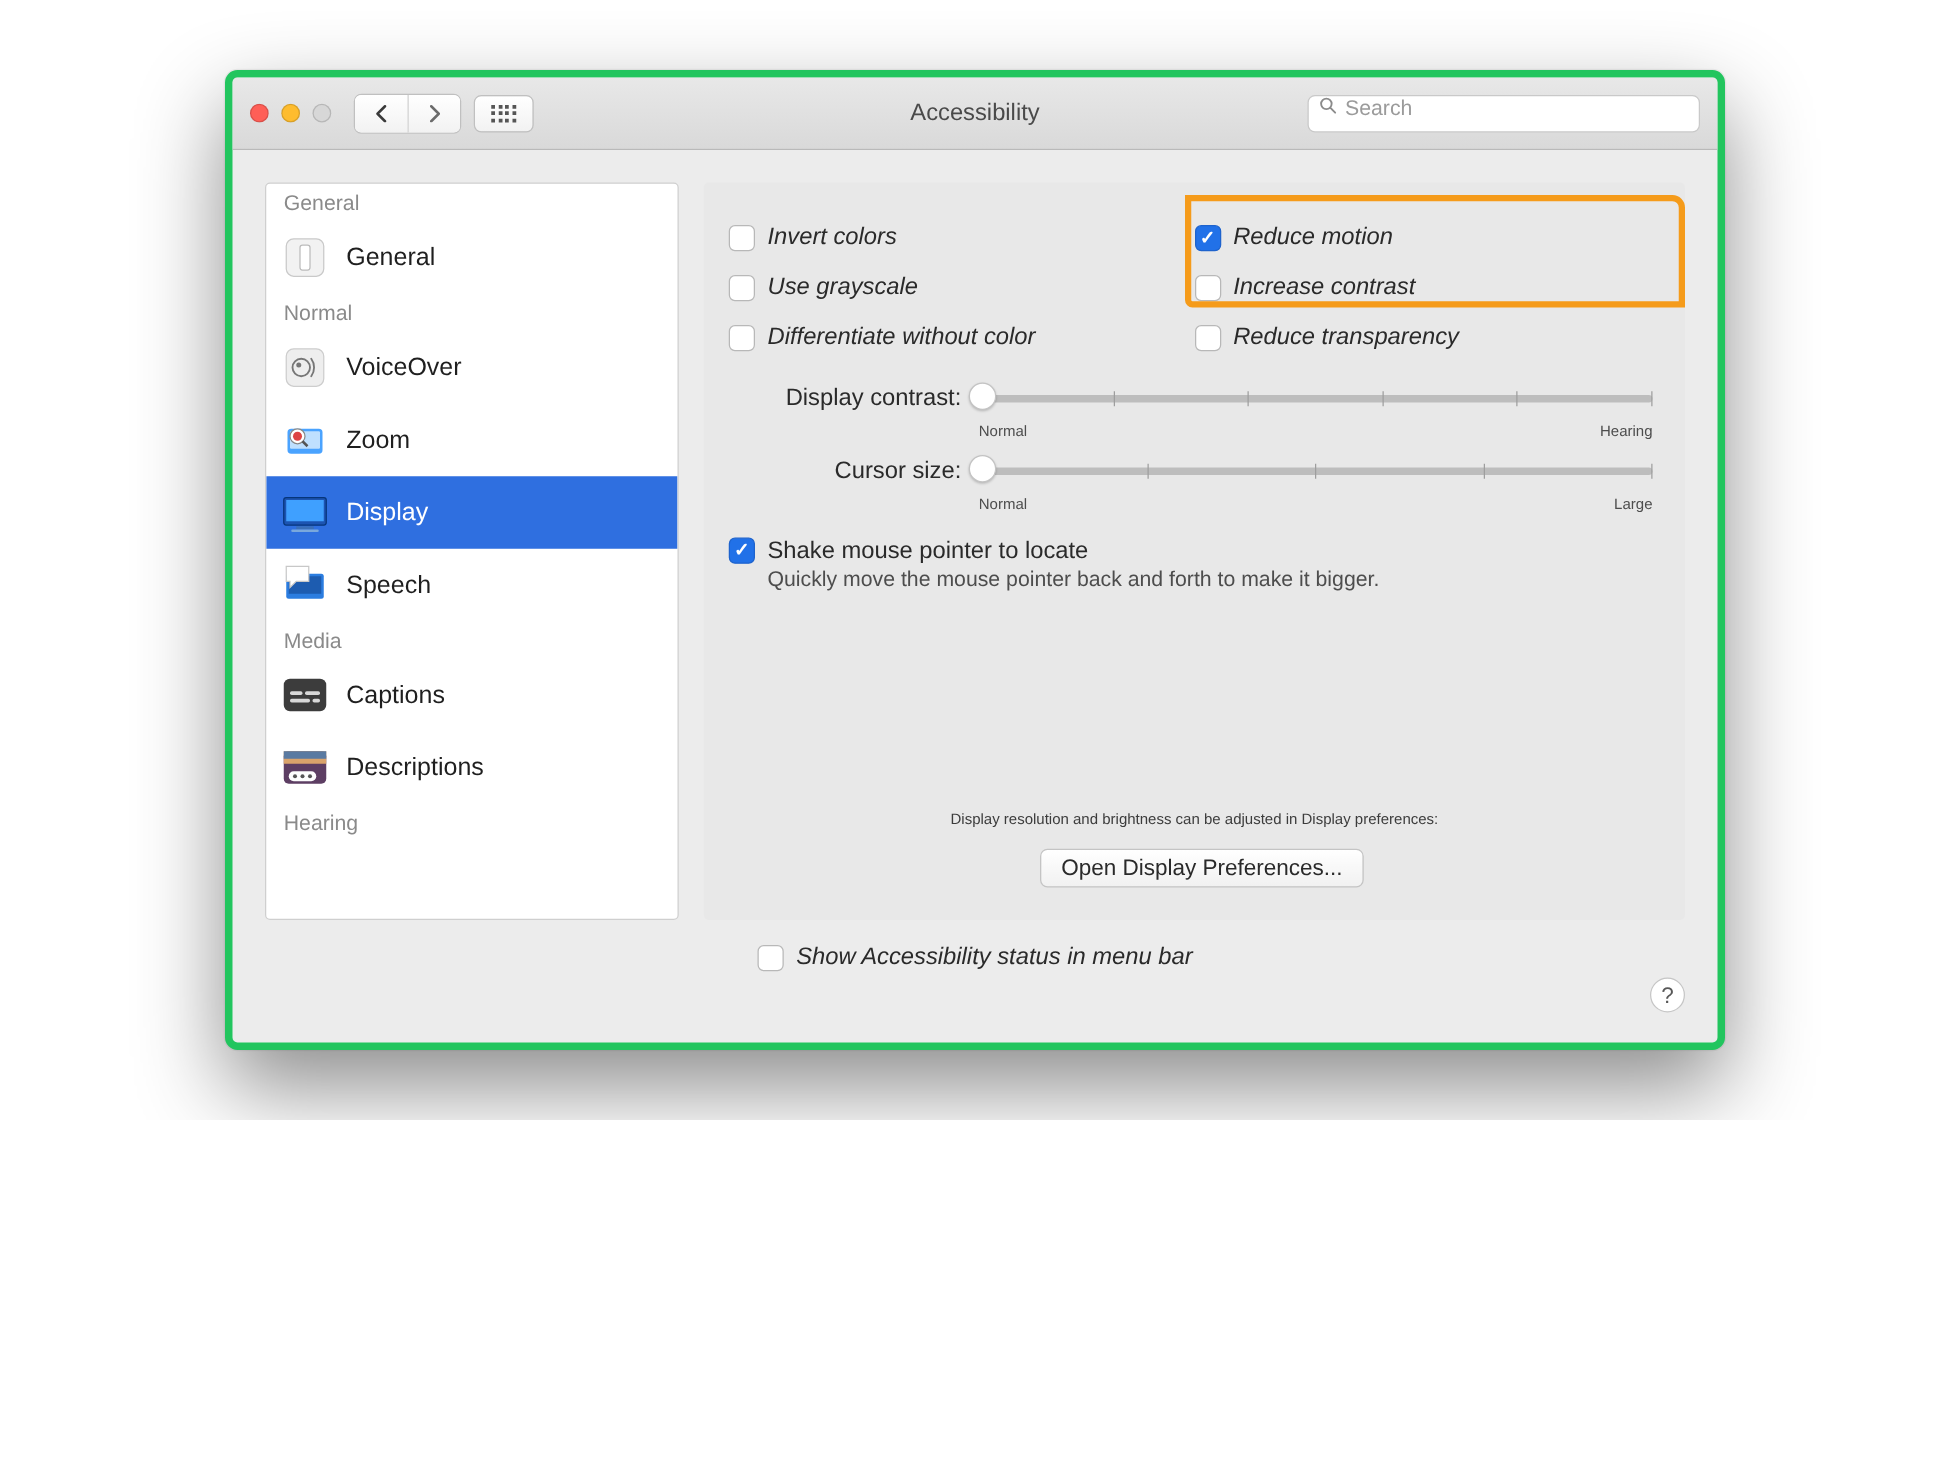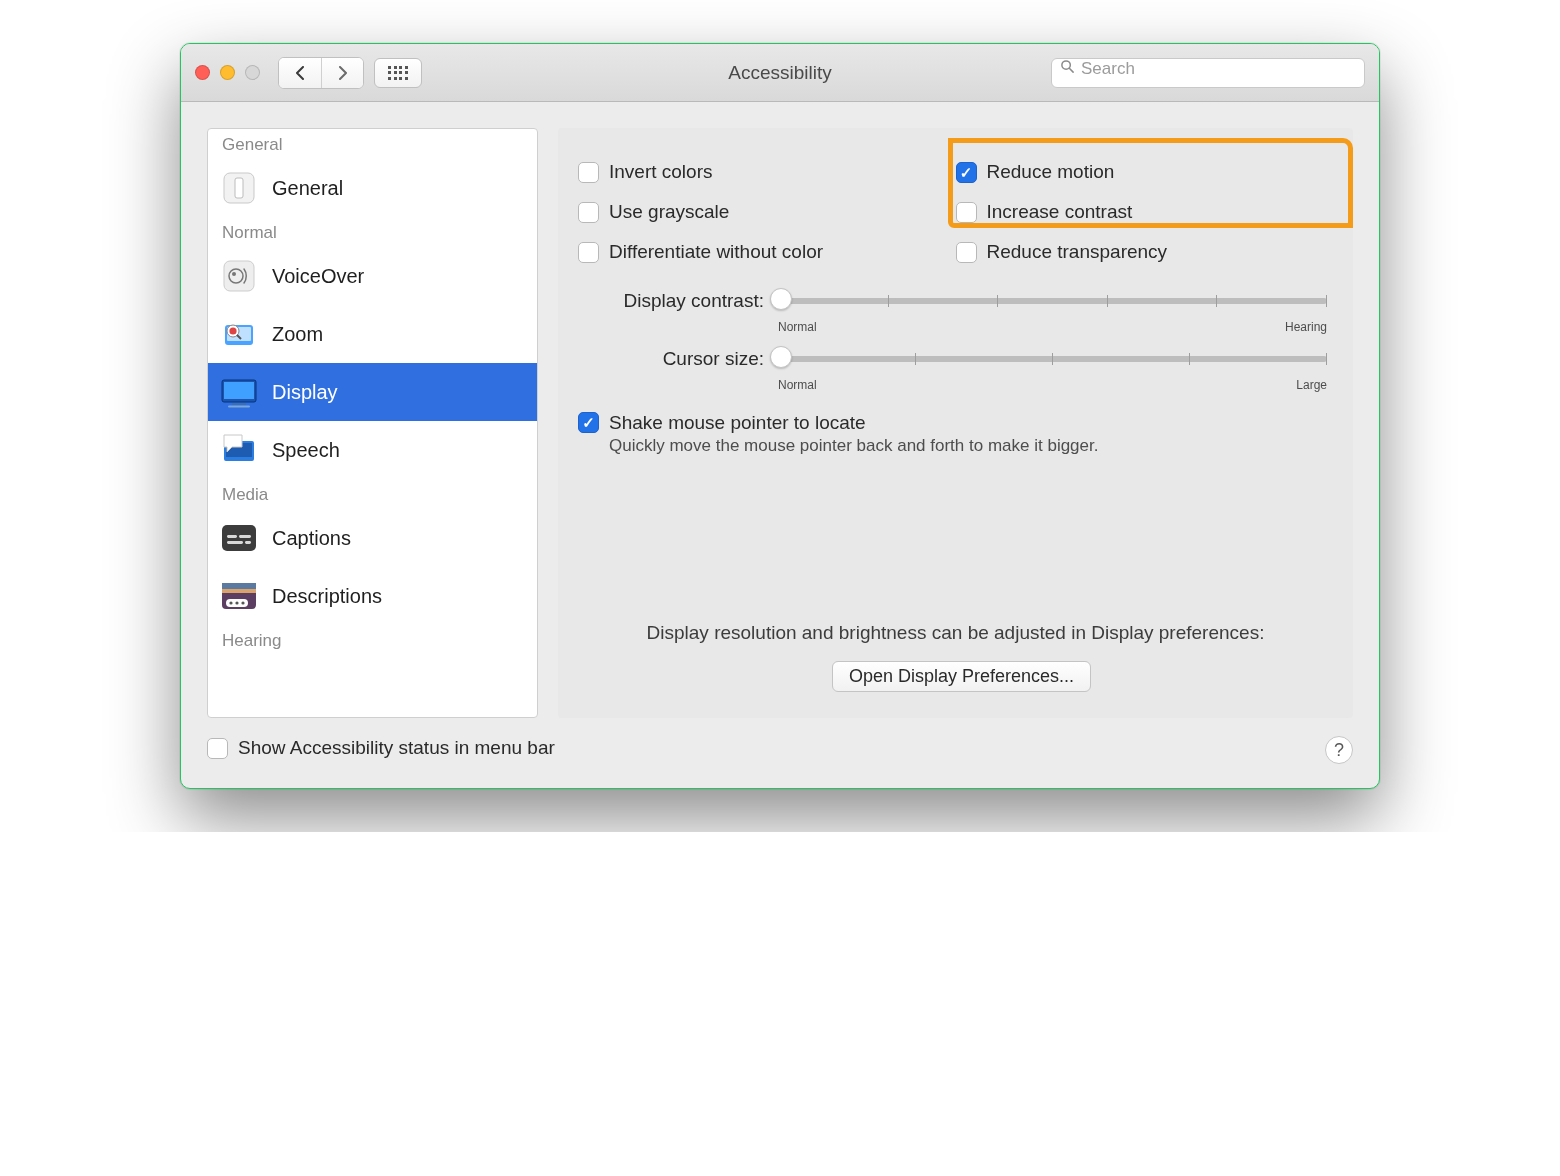--- a/index.html
+++ b/index.html
@@ -5,23 +5,23 @@
   * { box-sizing: border-box; margin: 0; padding: 0; }
   body {
     font-family: -apple-system, "Helvetica Neue", Arial, sans-serif;
     background: transparent;
     padding: 40px;
     font-size: 19px;
     color: #2a2a2a;
   }
   .window {
     width: 1200px;
-    margin: 3px auto;
+    margin: 16px auto;
     background: #ececec;
-    border: 1px solid #22c55e;
+    border: 6px solid #22c55e;
     border-radius: 10px;
     box-shadow: 0 30px 70px rgba(0,0,0,0.45), 0 0 0 1px rgba(0,0,0,0.05);
     overflow: hidden;
   }
   
   .toolbar {
     height: 58px;
     display: flex;
     align-items: center;
     padding: 0 14px;
@@ -139,50 +139,50 @@
   }
   .chk { display: flex; align-items: center; gap: 10px; height: 32px; }
   .chkbox {
     width: 21px; height: 21px; border-radius: 5px;
     background: #fff; border: 1px solid #b8b8b8;
     display:flex; align-items:center; justify-content:center;
     flex: none;
   }
   .chkbox.checked { background: #2171e8; border-color:#1e63cd; }
   .chkbox.checked::after { content:"✓"; color:#fff; font-size:15px; font-weight:bold; line-height:1; }
-  .chk-label { font-size: 19px; color:#2a2a2a; }
+  .chk-label { font-size: 19px; color:#2a2a2a;font-style:italic; }
 
   .slider-row { display:flex; align-items:flex-start; margin: 12px 0 6px; }
   .slider-label { width: 200px; text-align: right; padding-right: 14px; padding-top: 2px; font-size:19px; }
   .slider-wrap { flex:1; padding-right: 6px; }
   .slider-track { position:relative; height: 6px; background:#bdbdbd; border-radius:3px; margin-top:10px; }
   .slider-ticks { position:absolute; inset:0; display:flex; justify-content:space-between; }
   .slider-ticks i { width:1px; height:12px; background:#9e9e9e; margin-top:-3px; }
   .slider-knob {
     position:absolute; top:-10px; left:-8px;
     width: 22px; height:22px; background:#fff; border:1px solid #c3c3c3; border-radius:50%;
     box-shadow: 0 1px 2px rgba(0,0,0,0.2);
   }
   .slider-ends { display:flex; justify-content:space-between; font-size:12px; color:#4d4d4d; margin-top:16px; }
 
   .shake-row { display:flex; align-items:flex-start; gap:10px; margin-top:20px; }
   .shake-text .t1 { font-size:19px; }
   .shake-text .t2 { font-size:17px; color:#4d4d4d; margin-top:2px; }
 
-  .bottom-hint { position:absolute; left:0; right:0; bottom: 74px; text-align:center; font-size:19px; color:#3c3c3c; }
+  .bottom-hint { position:absolute; left:0; right:0; bottom: 74px; text-align:center; font-size:12px; color:#3c3c3c; }
   .open-btn-wrap { position:absolute; left:12px; right:0; bottom: 26px; text-align:center; }
   .open-btn {
     display:inline-block; padding: 4px 16px;
     background: linear-gradient(#ffffff,#f1f1f1);
     border:1px solid #c4c4c4; border-radius:6px;
     font-size:18px; color:#2a2a2a;
   }
 
   .footer {
-    display:flex; align-items:flex-end; padding: 14px 26px 24px;
+    display:flex; align-items:center; padding: 14px 26px 24px; flex-direction: column;
   }
   .help {
     margin-left:auto; width:28px; height:28px; border-radius:50%;
     background:#fff; border:1px solid #c6c6c6;
     display:flex; align-items:center; justify-content:center;
     font-size:18px; color:#585858;
   }
 </style>
 </head>
 <body>

